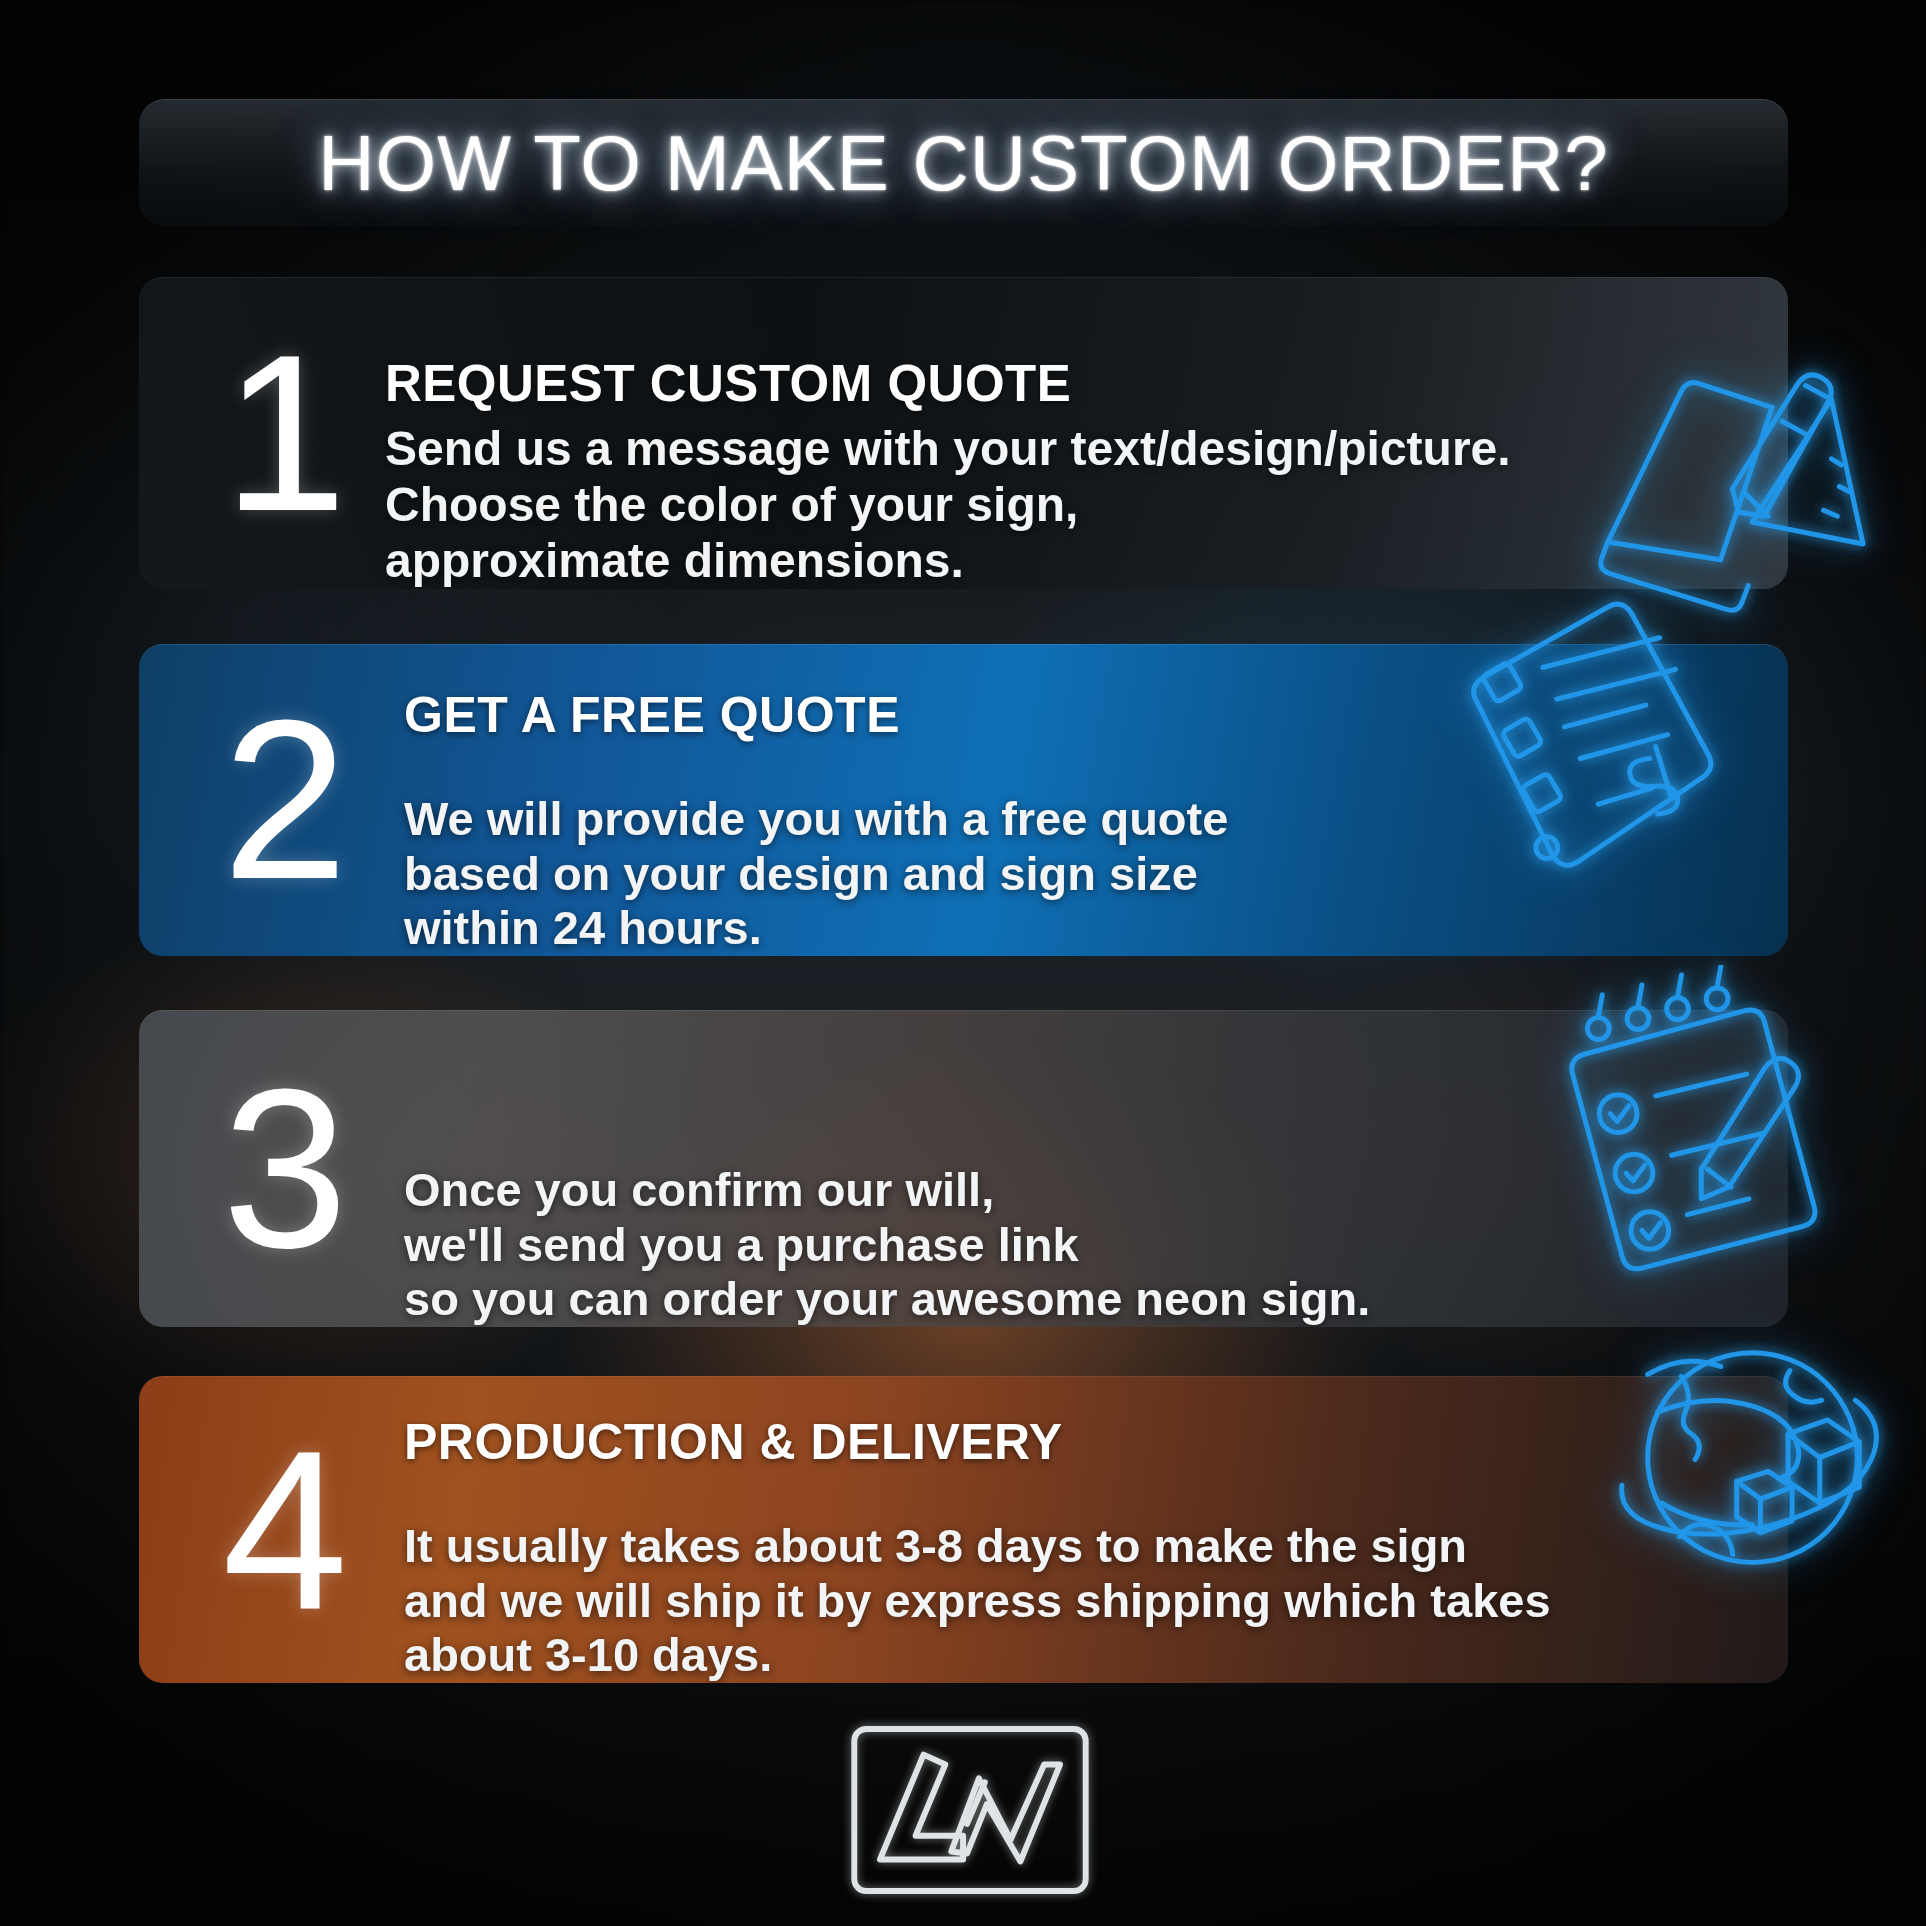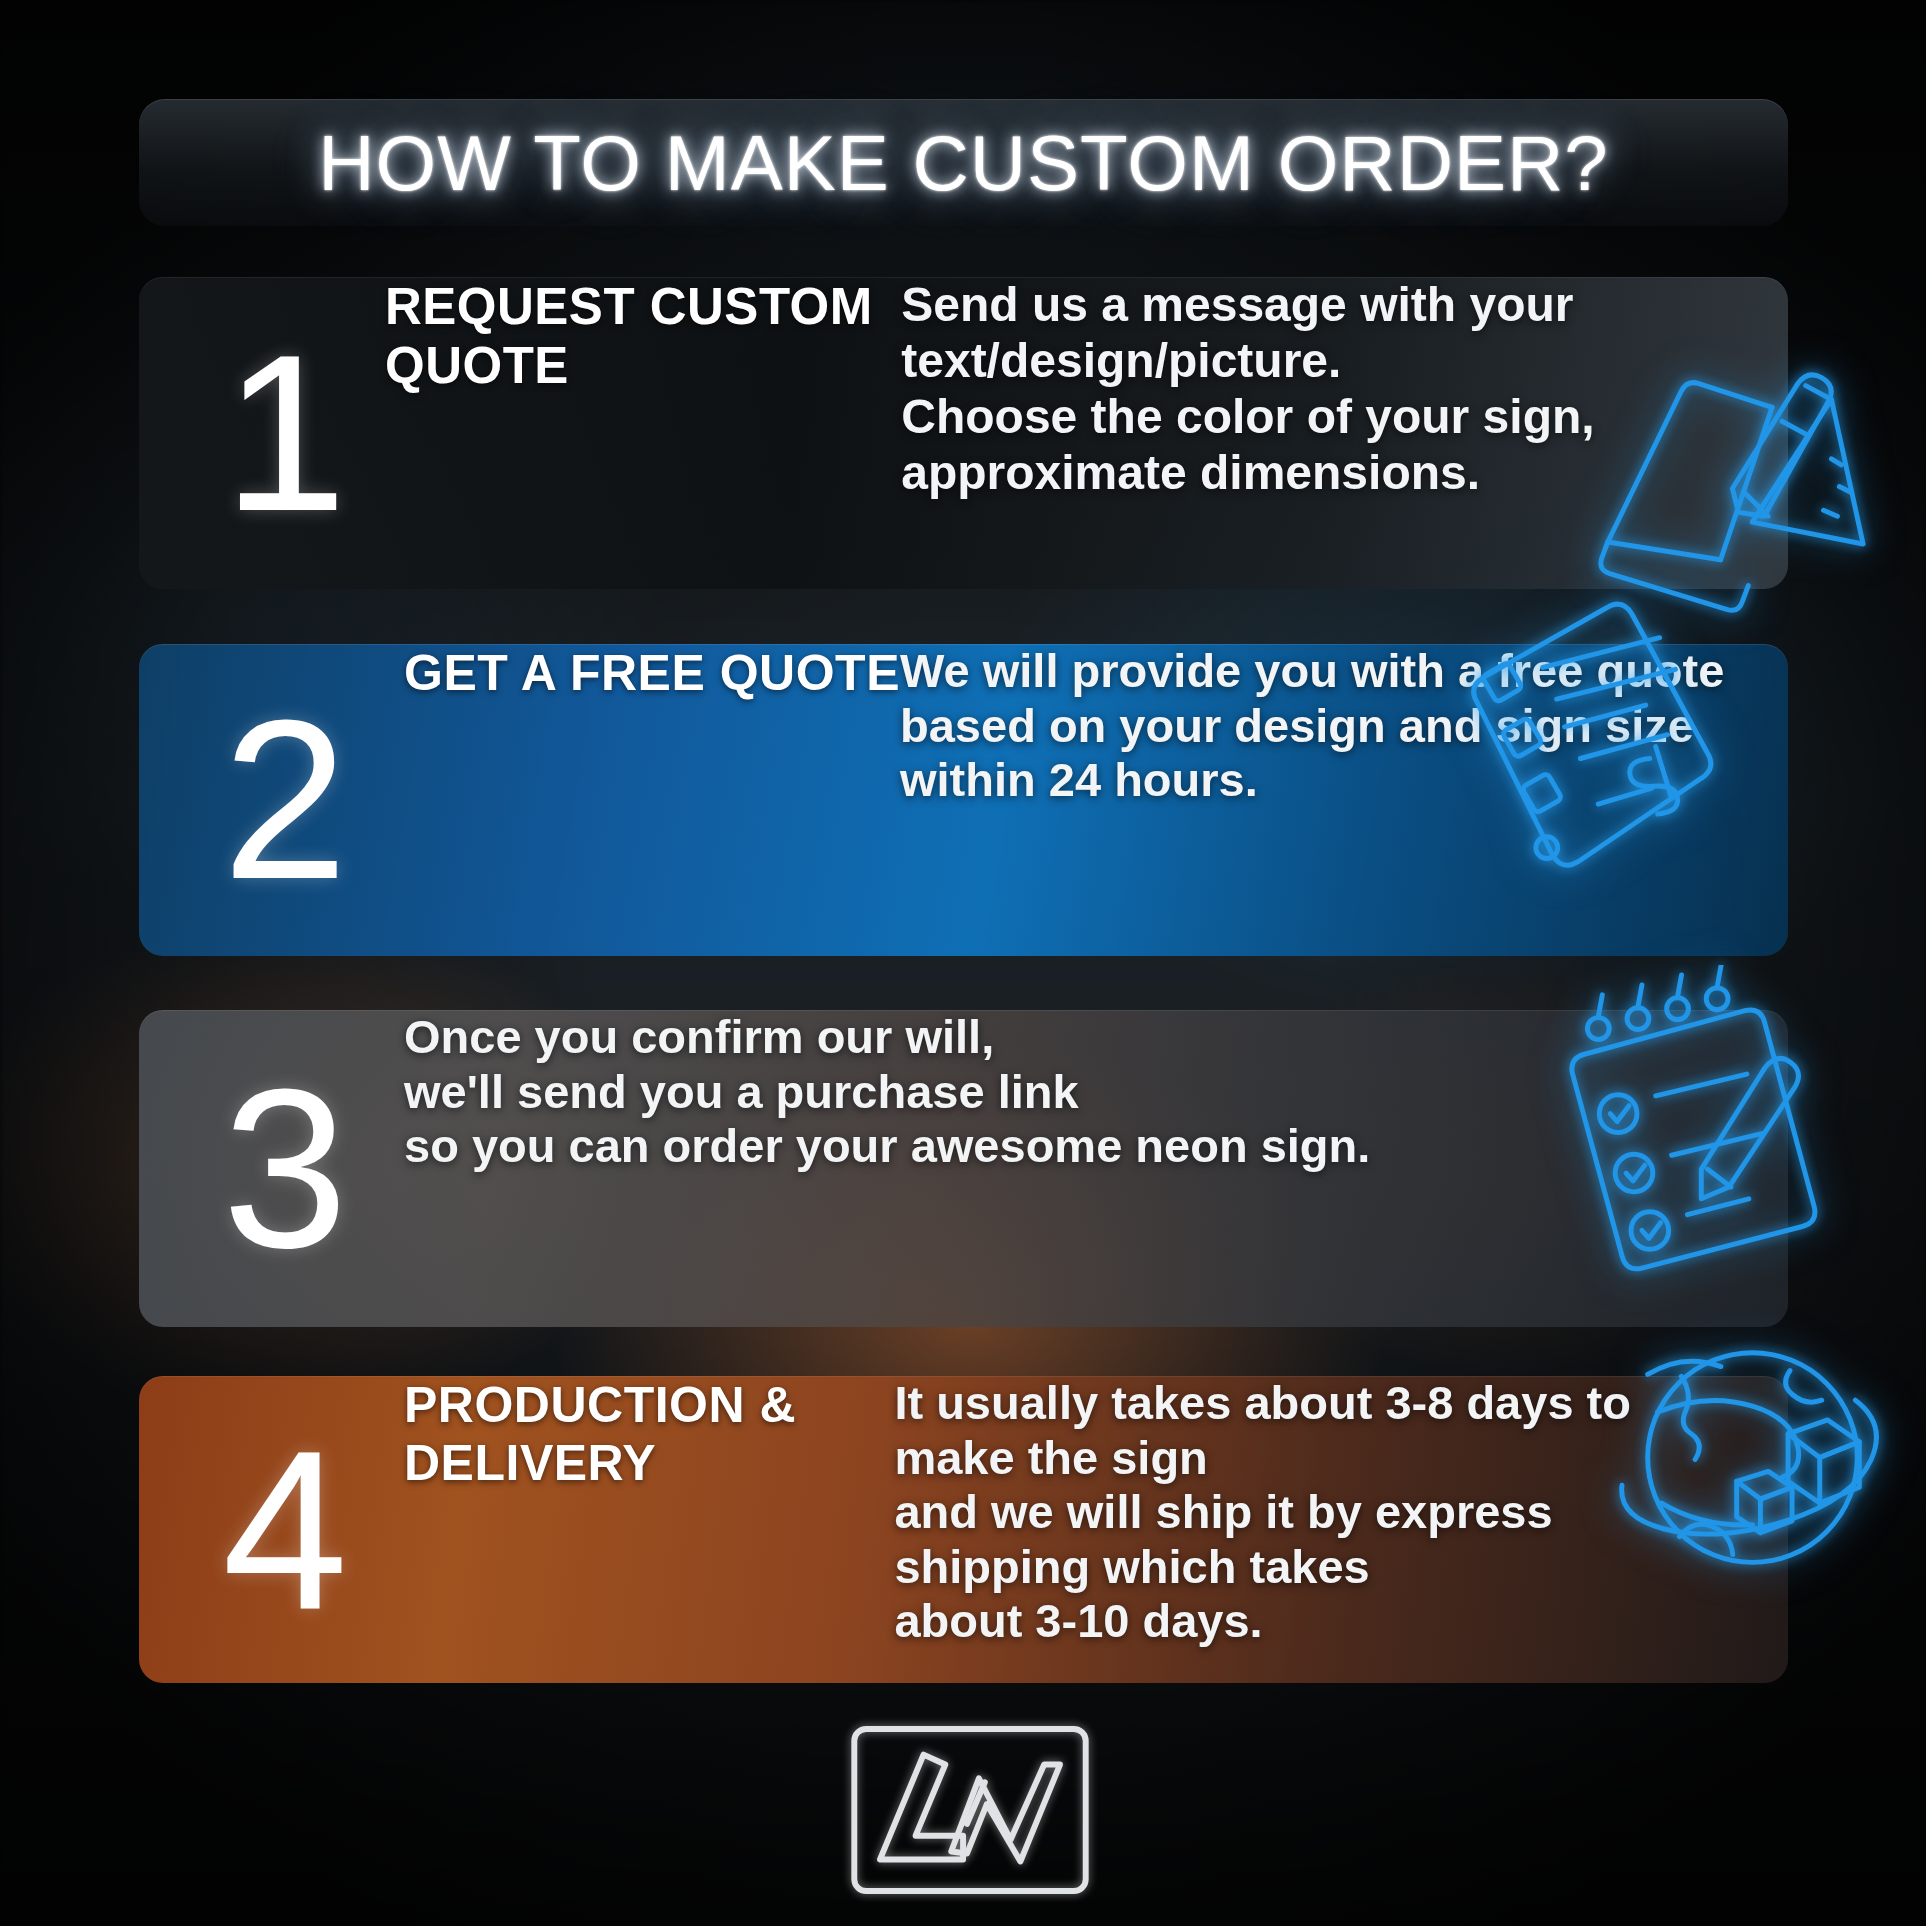--- a/index.html
+++ b/index.html
@@ -81,23 +81,23 @@
     color:#fff; letter-spacing:-4px;
     text-shadow:0 0 18px rgba(255,255,255,.25);
     width:188px; text-align:center;
   }
   .card-1 .num{ font-size:223px; }
   .card-2 .num{ font-size:226px; }
   .card-3 .num{ font-size:226px; }
   .card-4 .num{ font-size:226px; }
 
   .body{ position:absolute; left:246px; top:0; right:40px; height:100%;
-         display:flex; flex-direction:row; justify-content:flex-start; }
+         display:flex; flex-direction:column; justify-content:flex-end; }
   .card-1 .body{ left:246px; }
-  .card-2 .body,.card-3 .body,.card-4 .body{ left:265px; }
+  .card-2 .body,.card-3 .body,.card-4 .body{ left:265px;gap:40px; }
 
   .head{
     font-size:50px; font-weight:700; letter-spacing:0.5px; color:#fff;
     margin-bottom:8px;
     text-shadow:0 2px 6px rgba(0,0,0,.55);
   }
   .desc{
     font-size:47px; font-weight:700; line-height:1.16; color:#f2f4f6;
     text-shadow:0 2px 8px rgba(0,0,0,.6);
     white-space:pre-line;

